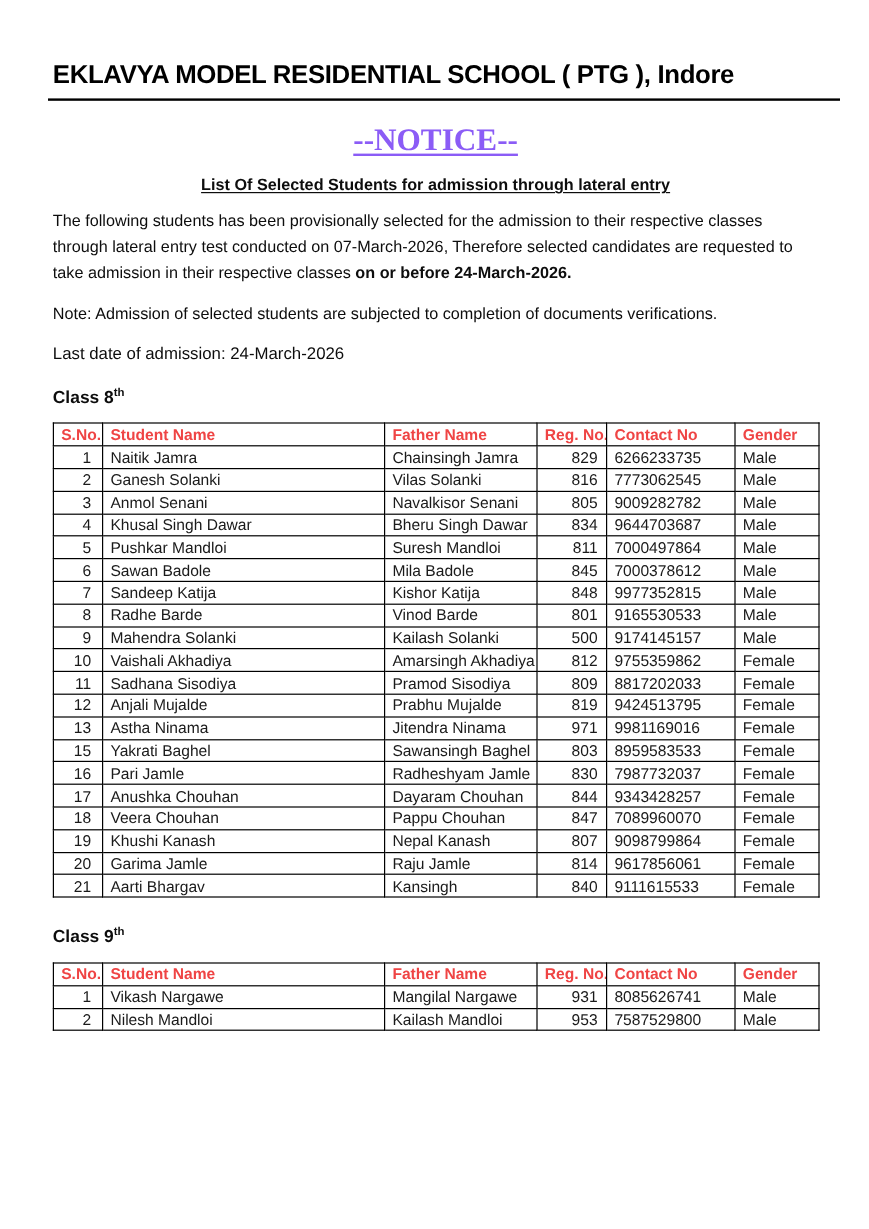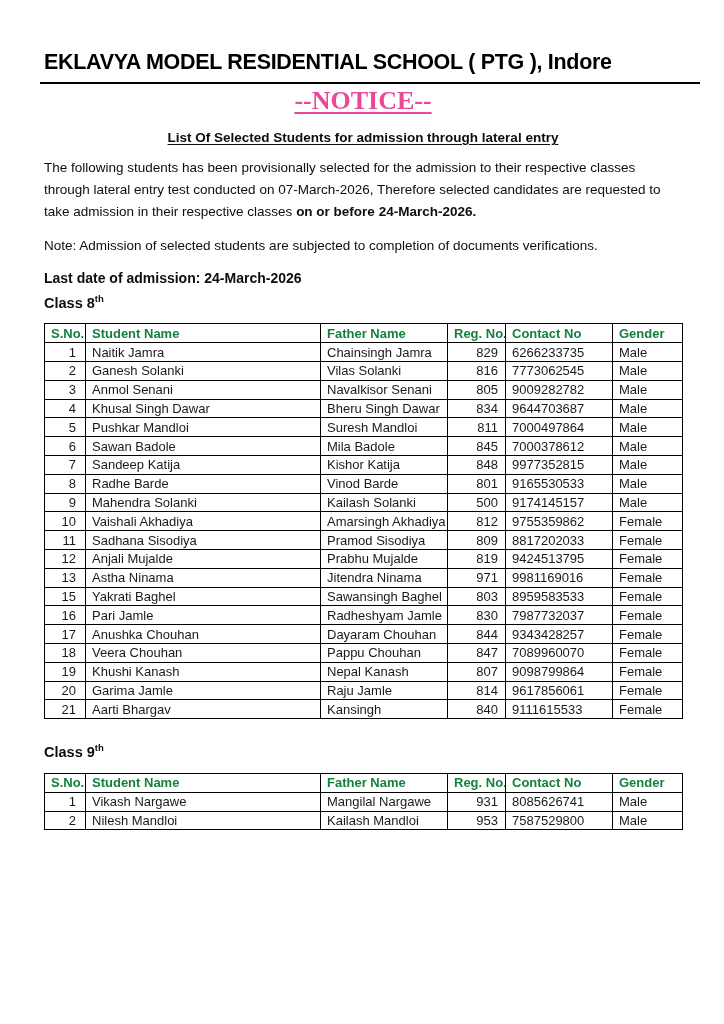--- a/index.html
+++ b/index.html
@@ -21,22 +21,22 @@
   }
   .rule {
     border-top: 2.5px solid #000;
     margin: 7px -18px 0 -4px;
   }
   .notice {
     font-family: "Liberation Serif", serif;
     font-size: 26px;
     font-weight: 700;
     text-align: center;
-    margin-top: 2px;
-    color: #ec4899;
+    margin-top: 18px;
+    color: #8b5cf6;
   }
   .notice span {
     text-decoration: underline;
     text-decoration-thickness: 2px;
     text-underline-offset: 3px;
   }
   .date-line {
     font-family: "Liberation Serif", serif;
     font-size: 14px;
     margin-top: 9px;
@@ -48,47 +48,47 @@
     font-size: 13.5px;
     margin-top: 14px;
   }
   .list-title span { text-decoration: underline; text-underline-offset: 2px; }
   .intro {
     font-size: 13.5px;
     line-height: 1.62;
     margin-top: 12px;
   }
   .note { font-size: 13.5px; margin-top: 15px; }
-  .last-date { font-size: 14px; font-weight: 700; margin-top: 17px; }
+  .last-date { font-size: 14px; font-weight: 400; margin-top: 17px; }
 
   section h2 {
     font-size: 14.5px;
     font-weight: 700;
-    margin-top: 7px;
+    margin-top: 20px;
     margin-bottom: 13px;
   }
   section h2 sup { font-size: 9.5px; }
   #sections section:nth-child(2) h2 { margin-top: 23px; }
 
   table {
     border-collapse: collapse;
     width: 100%;
     table-layout: fixed;
   }
   th, td {
     border: 1px solid #000;
     font-size: 13px;
     padding: 1px 6px;
     height: 18.8px;
     overflow: hidden;
     white-space: nowrap;
     vertical-align: middle;
     text-align: left;
   }
-  th { font-weight: 700; color: #15803d; }
+  th { font-weight: 700; color: #ef4444; }
   td { color: #1a1a1a; }
   td.col-sno { text-align: right; padding-right: 9px; }
   td.col-reg { text-align: right; padding-right: 7px; }
   #sections section:nth-child(2) td.col-contact { text-align: left; padding-right: 7px; }
 </style>
 </head>
 <body>
 
 <div class="page">
   <h1 class="school-title">EKLAVYA MODEL RESIDENTIAL SCHOOL ( PTG ), Indore</h1>

